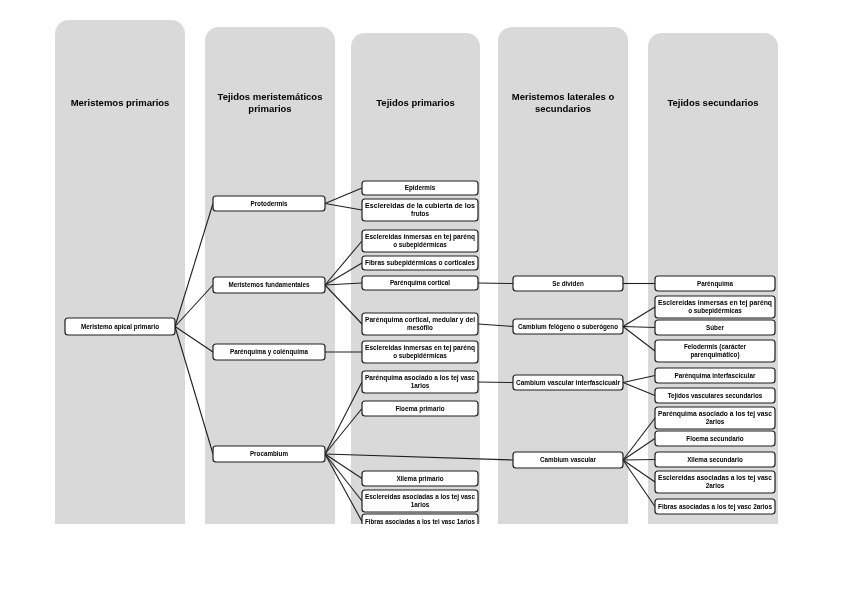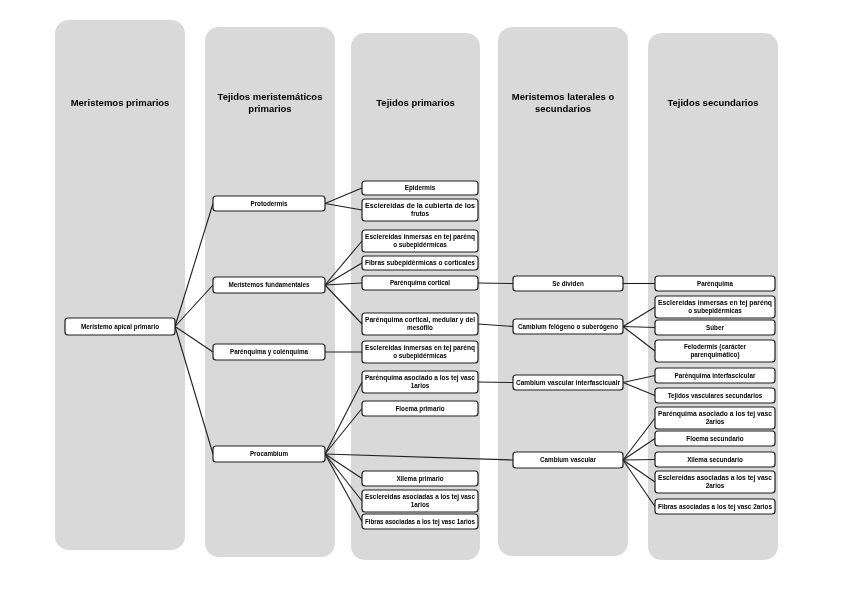--- a/index.html
+++ b/index.html
@@ -4,21 +4,21 @@
 <style>
   html, body {
     margin: 0;
     padding: 0;
     background: #ffffff;
     font-family: "Liberation Sans", sans-serif;
   }
   .page {
     position: relative;
     width: 848px;
-    height: 600px;
+    height: 524px;
     background: #ffffff;
     overflow: hidden;
   }
   svg text {
     font-family: "Liberation Sans", sans-serif;
     fill: #000000;
   }
   svg .header-text {
     font-size: 9.5px;
     font-weight: bold;

